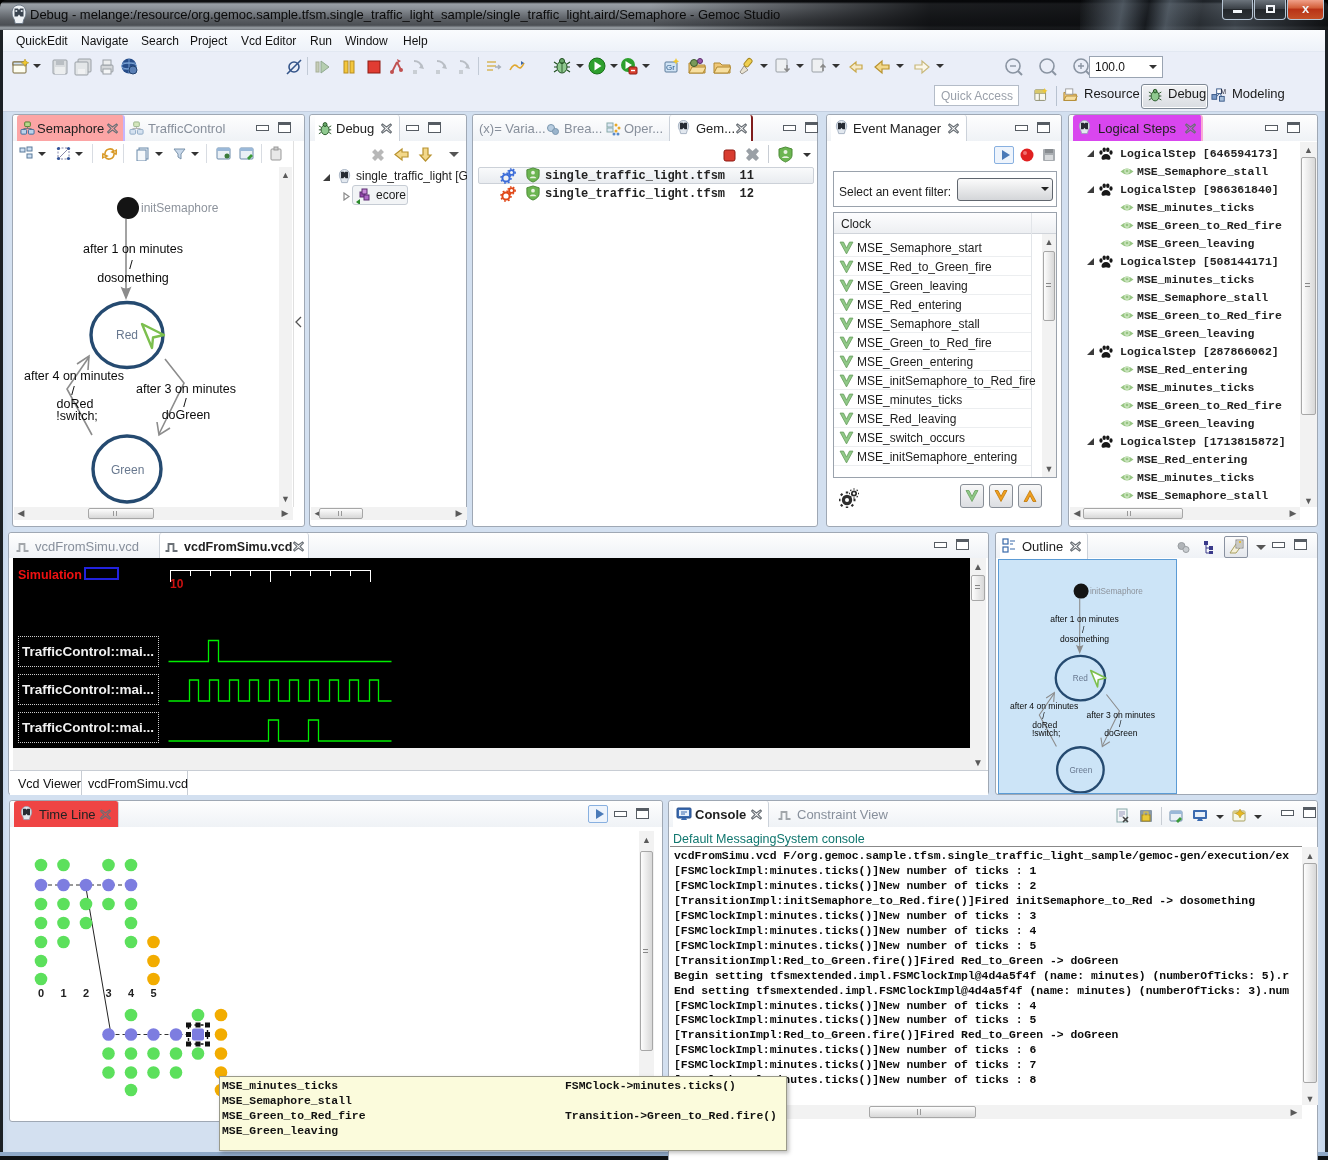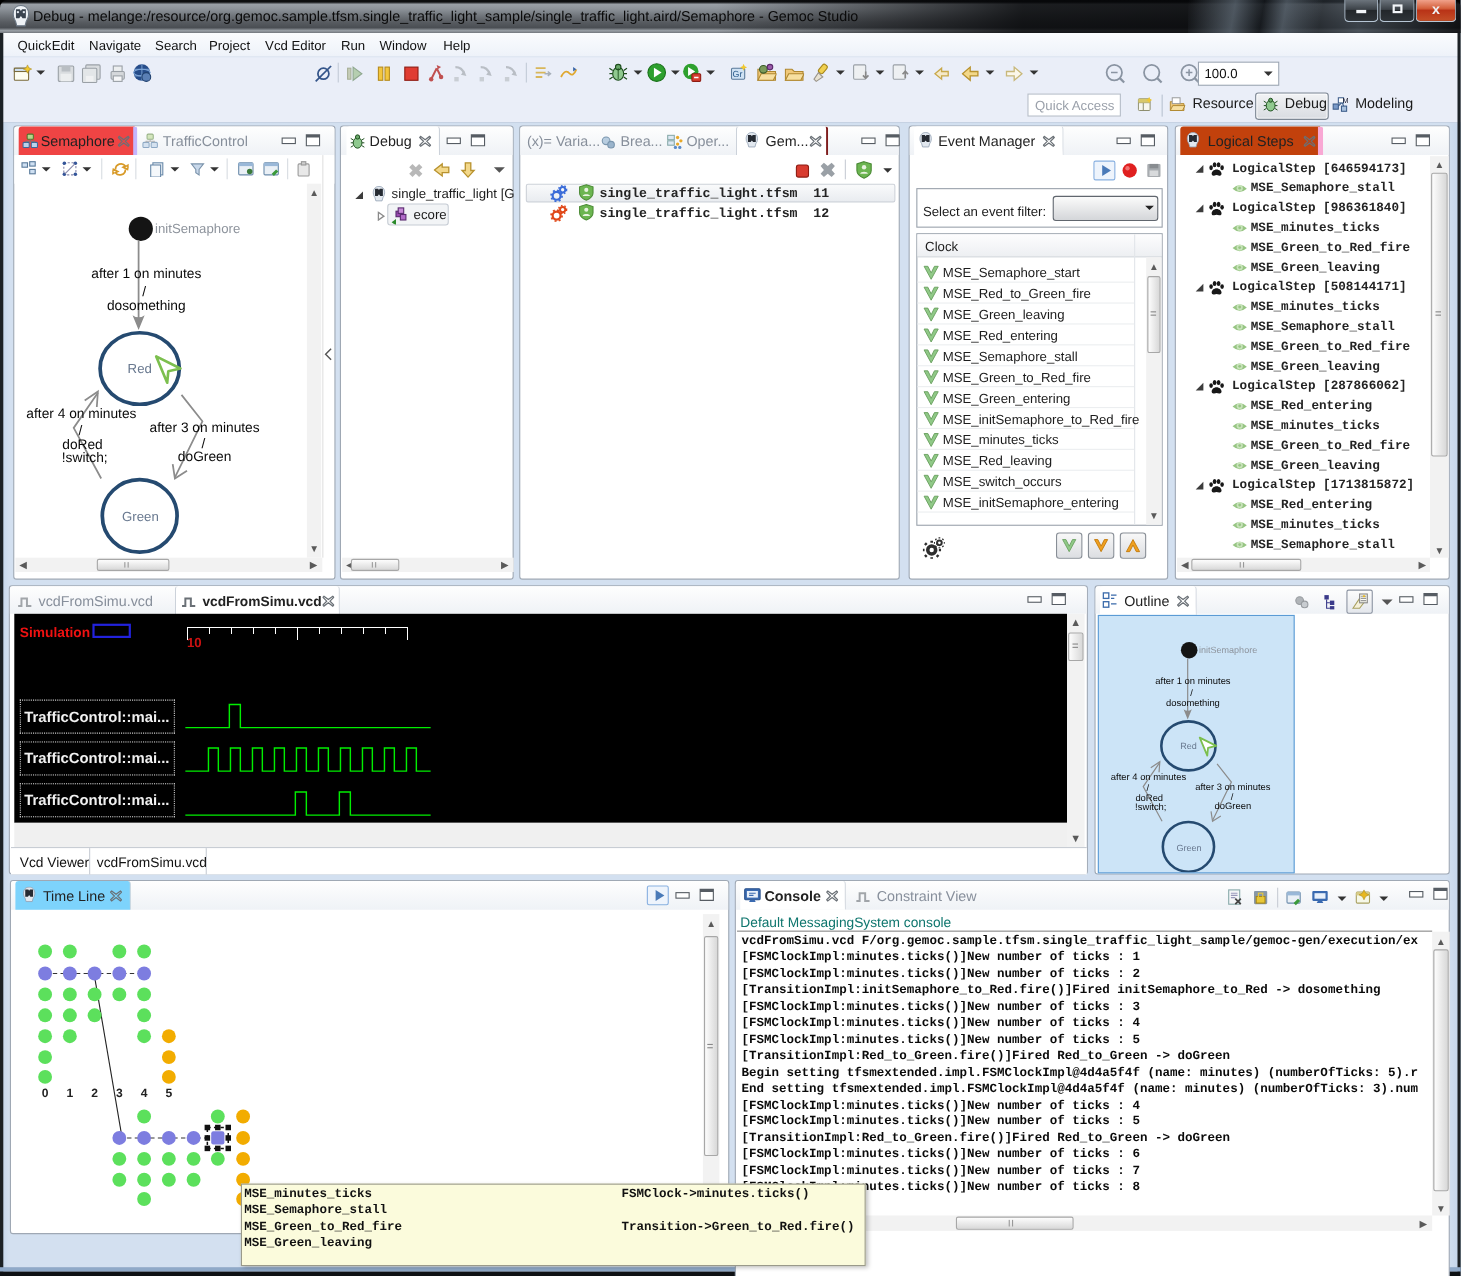--- a/index.html
+++ b/index.html
@@ -181,21 +181,21 @@
     <circle cx="8" cy="3.5" r="2" fill="#6aa86a" stroke="#1d4d1d"></circle>
     <path d="M3.5 6 L1 4.5 M3.5 9 H1 M3.5 12 L1 13.5 M12.5 6 L15 4.5 M12.5 9 H15 M12.5 12 L15 13.5" stroke="#1d4d1d" stroke-width="1"></path>
   </svg><div class="pbtn" style="left:1168px;font-weight:400;">Debug</div><svg class="abs" style="left:1211px;top:87px" width="17" height="17" viewBox="0 0 18 18">
     <rect x="1" y="8" width="5" height="5" fill="#7a9ac8" stroke="#3a5a88"></rect>
     <rect x="9" y="10" width="5" height="5" fill="#a8c0dd" stroke="#3a5a88"></rect>
     <rect x="6" y="2" width="5" height="5" fill="#fff" stroke="#3a5a88"></rect>
     <path d="M6 10 l3 -3 M11 10 l-1 -3" stroke="#3a5a88"></path>
     <text x="10" y="7" font-size="7" fill="#223">M</text>
   </svg><div class="pbtn" style="left:1232px;">Modeling</div><div class="abs" style="left:0;top:112px;width:1328px;height:1048px;background:linear-gradient(90deg,#c2d4ea,#d3e0f0 8px,#d3e0f0 1315px,#c2d4ea);"></div><div class="abs" style="left:0;top:30px;width:3px;height:1126px;background:#1c2125;"></div><div class="abs" style="left:1325px;top:30px;width:3px;height:1126px;background:#1c2125;"></div><div class="abs" style="left:0;top:1152px;width:1328px;height:4px;background:#8fa9c8;"></div><div class="abs" style="left:0;top:1156px;width:1328px;height:4px;background:#0e1114;"></div><div id="p-sem" class="panel abs" style="left:12px;top:114px;width:293px;height:413px;">
     <div class="phead"></div>
-    <div class="tab" style="left:4px;width:108px;background:#ef4444;border-right:4px solid #c4b5fd;border-radius:3px 3px 0 0;">
+    <div class="tab" style="left:4px;width:108px;background:#fca5a5;border-right:2px solid #c4b5fd;border-radius:3px 3px 0 0;">
       <svg class="abs" style="left:3px;top:6px" width="15" height="15" viewBox="0 0 16 16">
         <rect x="5" y="1" width="6" height="5" rx="1" fill="#b6d78a" stroke="#4a7a2a"></rect>
         <rect x="1" y="9" width="6" height="5" rx="1" fill="#bcd2ea" stroke="#3a6a9a"></rect>
         <rect x="9" y="9" width="6" height="5" rx="1" fill="#bcd2ea" stroke="#3a6a9a"></rect>
         <path d="M8 6 v2 M4 9 V8 h8 v1" stroke="#777" fill="none"></path>
       </svg>
       <span class="lbl" style="left:20px;">Semaphore</span>
       <svg class="abs" style="left:90px;top:8px" width="11" height="11" viewBox="0 0 11 11">
         <path d="M1.5 1 L5.5 4 L9.5 1 L10.5 2 L7 5.5 L10.5 9 L9.5 10 L5.5 7 L1.5 10 L0.5 9 L4 5.5 L0.5 2z" fill="none" stroke="#6a7076" stroke-width="1.1"></path>
       </svg>
@@ -542,21 +542,21 @@
     <div class="abs" style="left:162px;top:369px;width:24px;height:24px;border:1px solid #888e96;border-radius:3px;background:linear-gradient(#f8f8f8,#dcdee2);"></div>
     <svg class="abs" style="left:167px;top:374px" width="14" height="14" viewBox="0 0 14 13">
       <path d="M1 1 L7 12 L13 1 L10 1 L7 7 L4 1z" fill="#f0a020" stroke="#c07808" stroke-width=".8"></path>
     </svg>
     <div class="abs" style="left:191px;top:369px;width:24px;height:24px;border:1px solid #888e96;border-radius:3px;background:linear-gradient(#f8f8f8,#dcdee2);"></div>
     <svg class="abs" style="left:196px;top:374px" width="14" height="14" viewBox="0 0 14 13">
       <path d="M1 12 L7 1 L13 12 L10 12 L7 6 L4 12z" fill="#f0a020" stroke="#c07808" stroke-width=".8"></path>
     </svg>
   </div><div id="p-ls" class="panel abs" style="left:1068px;top:114px;width:250px;height:413px;">
     <div class="phead"></div>
-    <div class="tab" style="left:4px;width:130px;background:#c2410c;border-right:5px solid #f9a8d4;border-radius:3px 3px 0 0;">
+    <div class="tab" style="left:4px;width:130px;background:#d946ef;border-right:2px solid #f9a8d4;border-radius:3px 3px 0 0;">
       <svg class="abs" style="left:4px;top:5px" width="15" height="15" viewBox="0 0 16 16">
         <path d="M8 0.5 C4.5 0.5 2.5 3 2.5 6.5 c0 2.5 1 3.8 1.6 4.8 l.9 3.2 h6 l.9 -3.2 c.6 -1 1.6 -2.3 1.6 -4.8 C13.5 3 11.5 0.5 8 0.5z" fill="#e2e8ef" stroke="#93a2b4" stroke-width=".8"></path>
         <path d="M4.2 2.8 h3 l.8 1.2 .8 -1.2 h3 v7 h-2.6 l-1.2 -1.6 -1.2 1.6 H4.2z" fill="#262b33"></path>
       </svg>
       <span class="lbl" style="left:25px;">Logical Steps</span>
       <svg class="abs" style="left:112px;top:8px" width="11" height="11" viewBox="0 0 11 11">
         <path d="M1.5 1 L5.5 4 L9.5 1 L10.5 2 L7 5.5 L10.5 9 L9.5 10 L5.5 7 L1.5 10 L0.5 9 L4 5.5 L0.5 2z" fill="none" stroke="#6a7076" stroke-width="1.1"></path>
       </svg>
     </div>
     <div class="abs" style="left:196px;top:10px;width:13px;height:6px;border:1.5px solid #565c63;background:#fff;"></div>
@@ -823,21 +823,21 @@
           <text x="61" y="241" font-size="12.5" fill="#0a0a0a" text-anchor="middle" class="dg" font-weight="500">doRed</text>
           <text x="63" y="253" font-size="12.5" fill="#0a0a0a" text-anchor="middle" class="dg" font-weight="500">!switch;</text>
           <text x="172" y="226" font-size="12.5" fill="#0a0a0a" text-anchor="middle" class="dg" font-weight="500">after 3 on minutes</text>
           <text x="171" y="240" font-size="12.5" fill="#0a0a0a" text-anchor="middle" class="dg" font-weight="500">/</text>
           <text x="172" y="252" font-size="12.5" fill="#0a0a0a" text-anchor="middle" class="dg" font-weight="500">doGreen</text>
         </svg>
       </div>
     </div>
   </div><div id="p-tl" class="panel abs" style="left:9px;top:800px;width:654px;height:322px;">
     <div class="phead"></div>
-    <div class="tab" style="left:4px;width:105px;background:#7dd3fc;border-right:1px solid #ccd2da;border-radius:3px 3px 0 0;">
+    <div class="tab" style="left:4px;width:105px;background:#ef4444;border-right:1px solid #ccd2da;border-radius:3px 3px 0 0;">
       <svg class="abs" style="left:5px;top:5px" width="15" height="15" viewBox="0 0 16 16">
         <path d="M8 0.5 C4.5 0.5 2.5 3 2.5 6.5 c0 2.5 1 3.8 1.6 4.8 l.9 3.2 h6 l.9 -3.2 c.6 -1 1.6 -2.3 1.6 -4.8 C13.5 3 11.5 0.5 8 0.5z" fill="#e2e8ef" stroke="#93a2b4" stroke-width=".8"></path>
         <path d="M4.2 2.8 h3 l.8 1.2 .8 -1.2 h3 v7 h-2.6 l-1.2 -1.6 -1.2 1.6 H4.2z" fill="#262b33"></path>
       </svg>
       <span class="lbl" style="left:25px;">Time Line</span>
       <svg class="abs" style="left:86px;top:8px" width="11" height="11" viewBox="0 0 11 11">
         <path d="M1.5 1 L5.5 4 L9.5 1 L10.5 2 L7 5.5 L10.5 9 L9.5 10 L5.5 7 L1.5 10 L0.5 9 L4 5.5 L0.5 2z" fill="none" stroke="#6a7076" stroke-width="1.1"></path>
       </svg>
     </div>
     <div class="abs" style="left:578px;top:4px;width:20px;height:18px;border:1px solid #88b0e0;border-radius:2px;background:#eef4fc;"></div>

